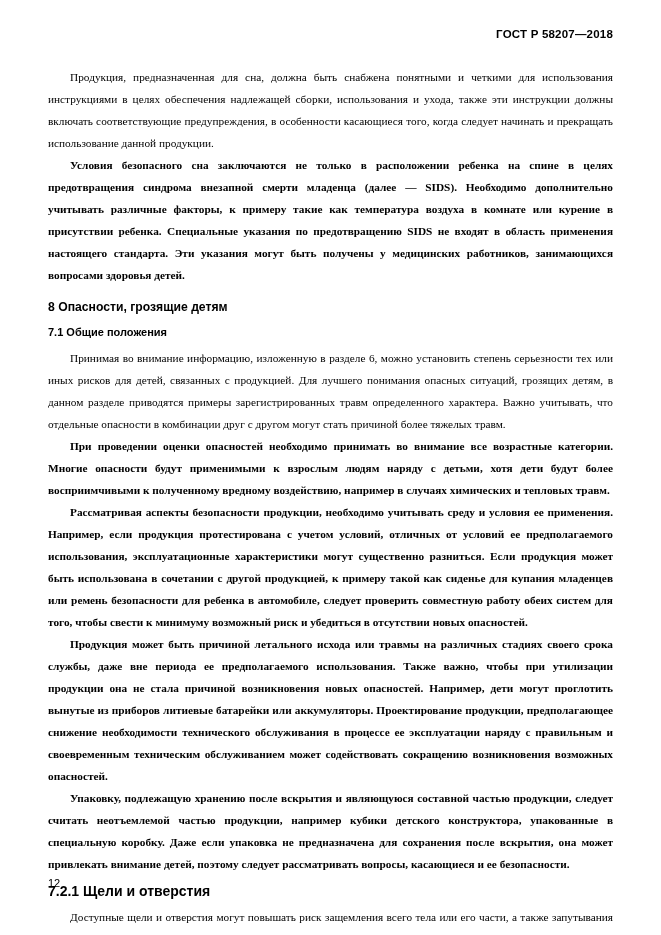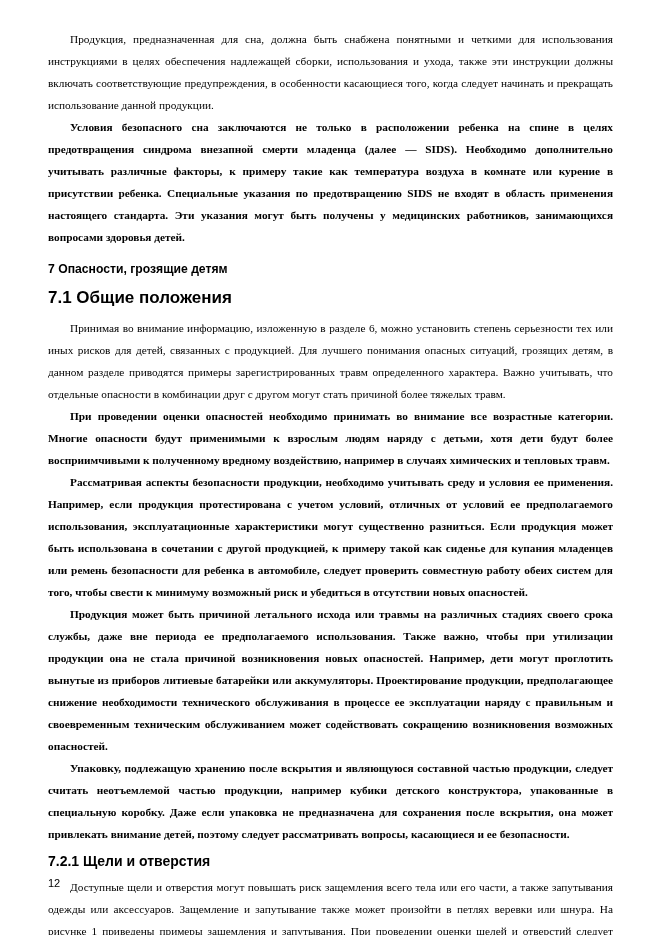--- a/index.html
+++ b/index.html
@@ -48,21 +48,21 @@
   }
   h2.section-head {
     font-family: "Liberation Sans", sans-serif;
     font-size: 12.2px;
     font-weight: bold;
     margin: 14px 0 12px 0;
     text-indent: 0;
   }
   h3.sub-head {
     font-family: "Liberation Sans", sans-serif;
-    font-size: 17px;
+    font-size: 11px;
     font-weight: bold;
     margin: 10px 0 9px 0;
     text-indent: 0;
   }
   h3.sub-head.tight {
     margin: 11px 0 8px 0;
   }
   h4.subsub-head {
     font-family: "Liberation Sans", sans-serif;
     font-size: 14px;
@@ -76,27 +76,28 @@
     bottom: 46px;
     font-family: "Liberation Sans", sans-serif;
     font-size: 11px;
   }
 </style>
 </head>
 <body>
 
 <div class="page">
 
+  <div class="header">ГОСТ Р 58207—2018</div>
 
   <div class="content">
 
     <p class="body-par">Продукция, предназначенная для сна, должна быть снабжена понятными и четкими для использования инструкциями в целях обеспечения надлежащей сборки, использования и ухода, также эти инструкции должны включать соответствующие предупреждения, в особенности касающиеся того, когда следует начинать и прекращать использование данной продукции.</p>
     <p class="body-par">Условия безопасного сна заключаются не только в расположении ребенка на спине в целях предотвращения синдрома внезапной смерти младенца (далее — SIDS). Необходимо дополнительно учитывать различные факторы, к примеру такие как температура воздуха в комнате или курение в присутствии ребенка. Специальные указания по предотвращению SIDS не входят в область применения настоящего стандарта. Эти указания могут быть получены у медицинских работников, занимающихся вопросами здоровья детей.</p>
 
-    <h2 class="section-head">7 Опасности, грозящие детям</h2>
+    <h2 class="section-head">8 Опасности, грозящие детям</h2>
 
     <h3 class="sub-head">7.1 Общие положения</h3>
 
     <p class="body-par">Принимая во внимание информацию, изложенную в разделе 6, можно установить степень серьезности тех или иных рисков для детей, связанных с продукцией. Для лучшего понимания опасных ситуаций, грозящих детям, в данном разделе приводятся примеры зарегистрированных травм определенного характера. Важно учитывать, что отдельные опасности в комбинации друг с другом могут стать причиной более тяжелых травм.</p>
     <p class="body-par">При проведении оценки опасностей необходимо принимать во внимание все возрастные категории. Многие опасности будут применимыми к взрослым людям наряду с детьми, хотя дети будут более восприимчивыми к полученному вредному воздействию, например в случаях химических и тепловых травм.</p>
     <p class="body-par">Рассматривая аспекты безопасности продукции, необходимо учитывать среду и условия ее применения. Например, если продукция протестирована с учетом условий, отличных от условий ее предполагаемого использования, эксплуатационные характеристики могут существенно разниться. Если продукция может быть использована в сочетании с другой продукцией, к примеру такой как сиденье для купания младенцев или ремень безопасности для ребенка в автомобиле, следует проверить совместную работу обеих систем для того, чтобы свести к минимуму возможный риск и убедиться в отсутствии новых опасностей.</p>
     <p class="body-par">Продукция может быть причиной летального исхода или травмы на различных стадиях своего срока службы, даже вне периода ее предполагаемого использования. Также важно, чтобы при утилизации продукции она не стала причиной возникновения новых опасностей. Например, дети могут проглотить вынутые из приборов литиевые батарейки или аккумуляторы. Проектирование продукции, предполагающее снижение необходимости технического обслуживания в процессе ее эксплуатации наряду с правильным и своевременным техническим обслуживанием может содействовать сокращению возникновения возможных опасностей.</p>
     <p class="body-par">Упаковку, подлежащую хранению после вскрытия и являющуюся составной частью продукции, следует считать неотъемлемой частью продукции, например кубики детского конструктора, упакованные в специальную коробку. Даже если упаковка не предназначена для сохранения после вскрытия, она может привлекать внимание детей, поэтому следует рассматривать вопросы, касающиеся и ее безопасности.</p>
 
 

